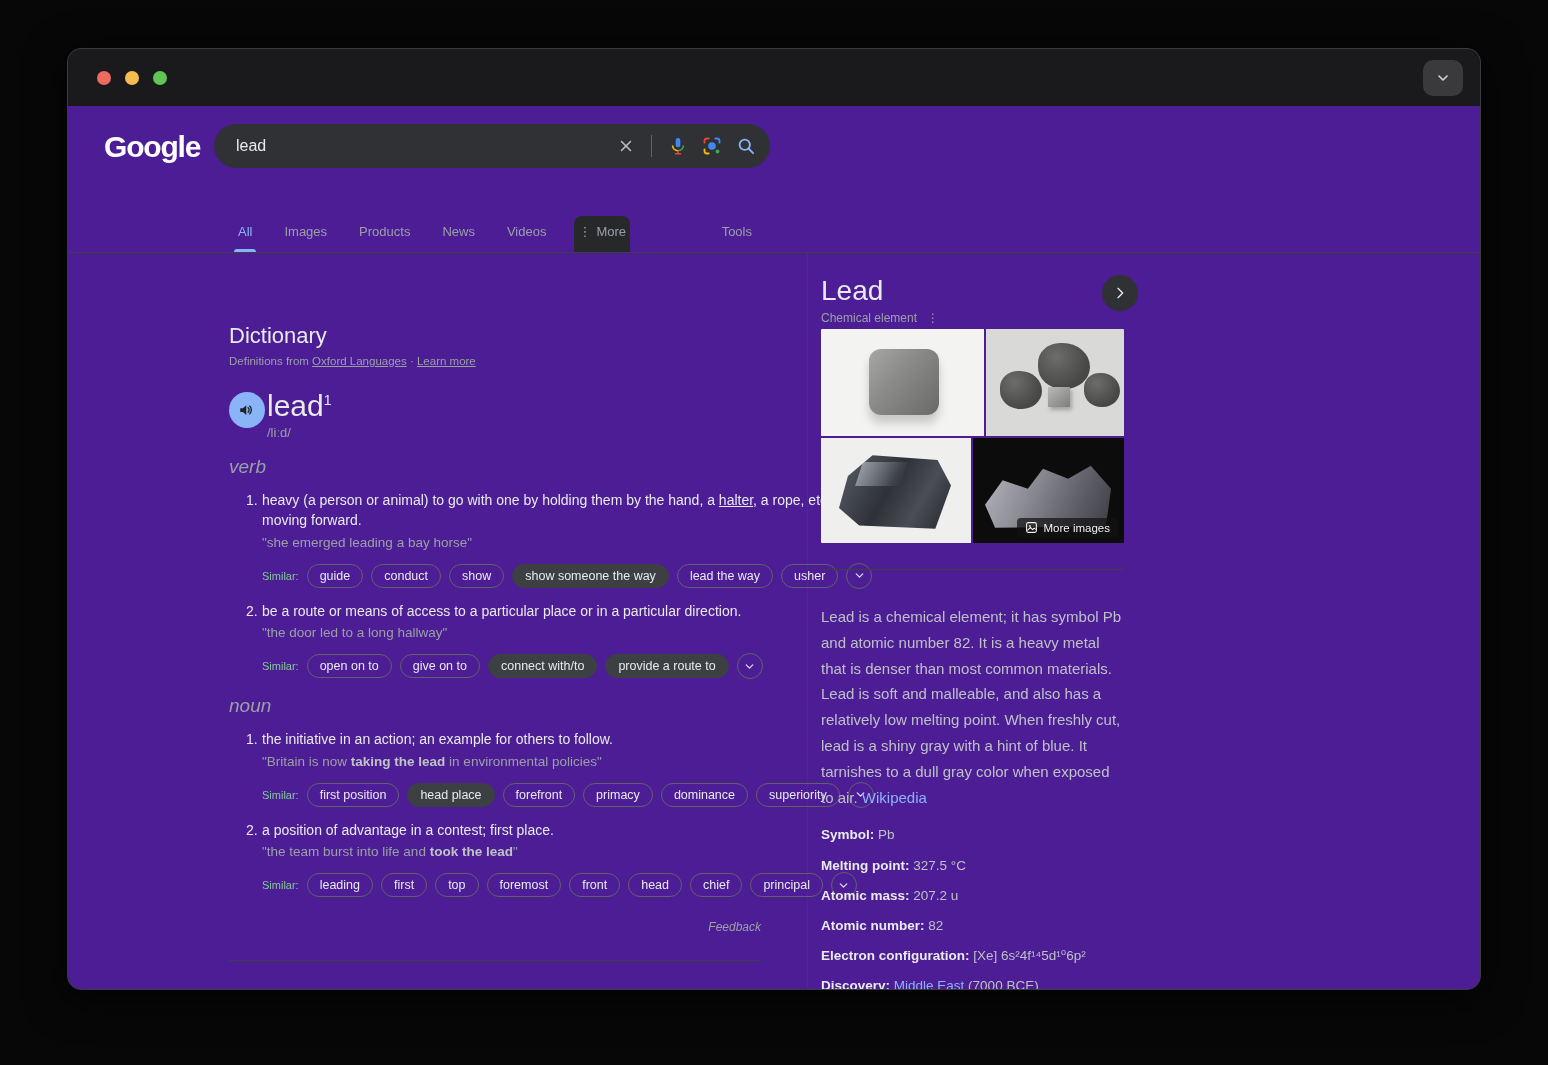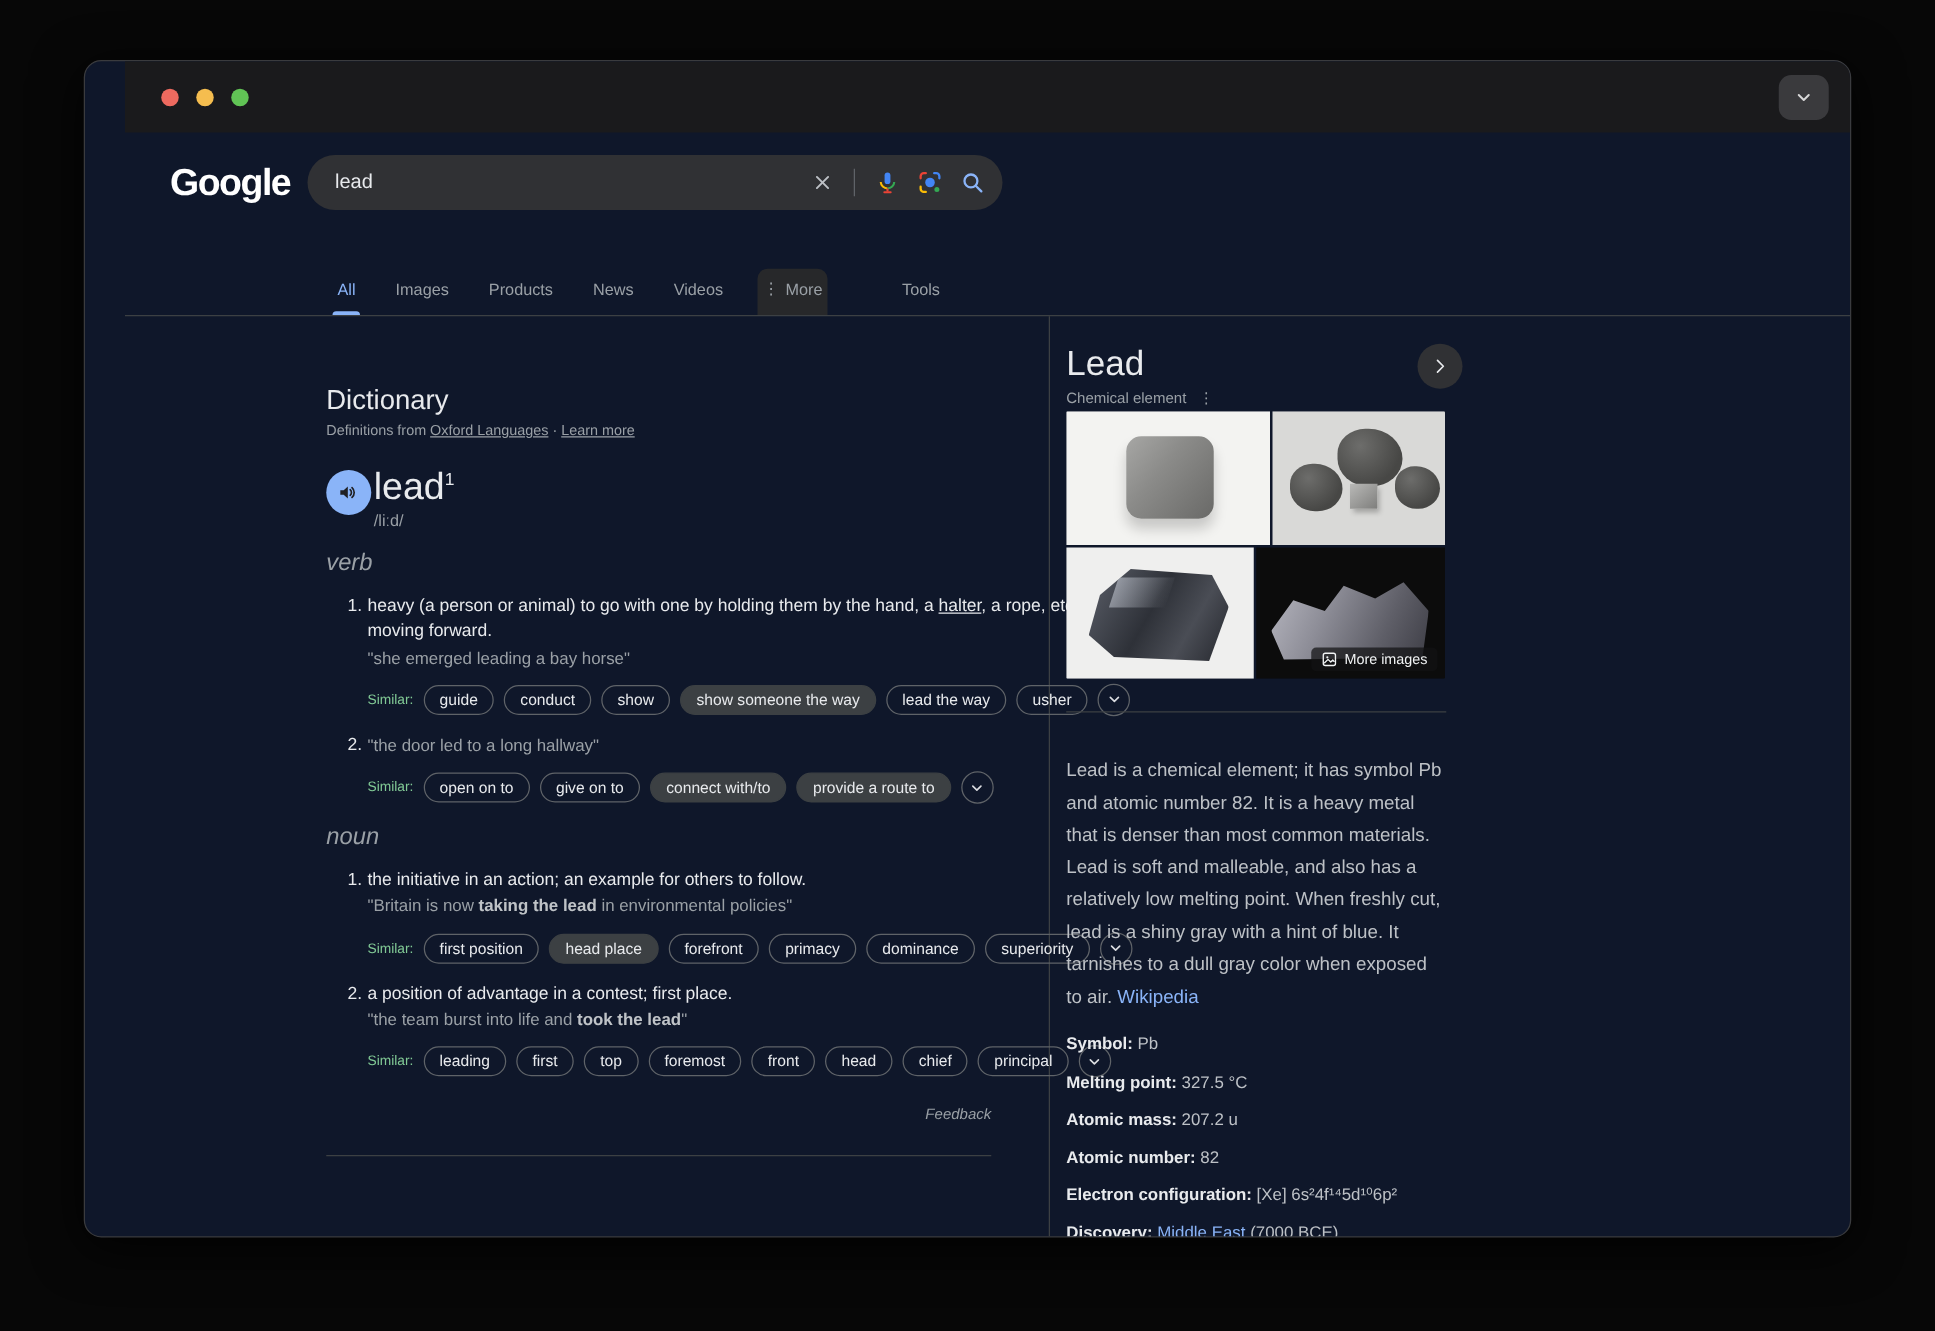--- a/index.html
+++ b/index.html
@@ -1,22 +1,22 @@
 <!DOCTYPE html>
 <html><head>
 <meta charset="utf-8">
 <style>
   * { margin:0; padding:0; box-sizing:border-box; }
   html,body { width:1548px; height:1065px; background:#070707; font-family:"Liberation Sans","DejaVu Sans",sans-serif; overflow:hidden; }
   .stage { position:relative; width:1548px; height:1065px; }
 
   .window {
     position:absolute; left:67px; top:48px; width:1414px; height:942px;
-    background:#0f172a; border:1px solid #3a3b3e; border-radius:14px;
-    overflow:hidden; box-shadow:0 8px 40px rgba(0,0,0,.8);padding-left:32px;
+    background:#4c1d95; border:1px solid #3a3b3e; border-radius:14px;
+    overflow:hidden; box-shadow:0 8px 40px rgba(0,0,0,.8);
   }
   .titlebar { position:relative; height:57px; background:#1a1a1c; }
   .traffic { position:absolute; left:29px; top:22px; display:flex; gap:14px; }
   .light { width:14px; height:14px; border-radius:50%; }
   .light.red{background:#ee6a5f;} .light.yellow{background:#f5bd4f;} .light.green{background:#61c455;}
   .win-chevron-btn { position:absolute; right:17px; top:11px; width:40px; height:36px; background:#3a3a3d; border-radius:10px; display:flex; align-items:center; justify-content:center; cursor:pointer; }
 
   
   .search-header { position:relative; height:107px; }
   .glogo { position:absolute; left:36px; top:24px; font-size:30px; font-weight:600; color:#fff; letter-spacing:-1.2px; }
@@ -30,21 +30,21 @@
   .tab { position:relative; color:#9aa0a6; font-size:13px; padding:0 4px 13px 4px; margin-right:24px; cursor:pointer; display:flex; align-items:center; gap:5px; white-space:nowrap; }
   .tab.active { color:#8ab4f8; }
   .tab.active::after { content:""; position:absolute; left:0; right:0; bottom:0; height:3px; background:#8ab4f8; border-radius:3px 3px 0 0; }
   .tab.more-tab { background:#27282a; border-radius:8px 8px 0 0; padding-top:8px; margin-top:-8px; }
   .more-vert-glyph { font-size:13px; color:#9aa0a6; letter-spacing:0; }
   .tools-tab { position:absolute; right:728px; bottom:13px; color:#9aa0a6; font-size:13px; cursor:pointer; }
 
   
   .content { position:relative; height:778px; }
   .col-divider { position:absolute; left:739px; top:0; bottom:0; width:1px; background:#3c4043; }
-  .left-col { position:absolute; left:161px; top:0; width:532px; }
+  .left-col { position:absolute; left:161px; top:16px; width:532px; }
   .right-col { position:absolute; left:753px; top:0; width:304px; }
 
   
   .dict-title { margin-top:54px; font-size:22px; color:#e8eaed; font-weight:400; }
   .dict-source { margin-top:6px; font-size:11.5px; color:#9aa0a6; }
   .dict-source .u-link { text-decoration:underline; cursor:pointer; color:#9aa0a6; }
   .headword-row { display:flex; margin-top:22px; }
   .tts-btn { width:36px; height:36px; border-radius:50%; background:#8ab4f8; display:flex; align-items:center; justify-content:center; cursor:pointer; flex:none; margin-top:3px; }
   .hw-block { margin-left:2px; }
   .hw-word { font-size:30px; color:#e8eaed; font-weight:400; }
@@ -245,20 +245,21 @@
                         <polyline points="6,9 12,15 18,9"></polyline>
                       </svg>
                     </span>
                   </span>
                 </div>
               </div>
             </div>
             <div class="entry">
               <div class="entry-num">2.</div>
               <div class="entry-body">
+                <div class="entry-def"><span>be a route or means of access to a particular place or in a particular direction.</span></div>
                 <div class="entry-quote"><span>"the door led to a long hallway"</span></div>
                 <div class="similar-row">
                   <span class="similar-label">Similar:</span>
                   <span class="chip">open on to</span>
                   <span class="chip">give on to</span>
                   <span class="chip filled">connect with/to</span>
                   <span class="chip filled">provide a route to</span>
                   <span class="chip-expand">
                     <span>
                       <svg width="13" height="13" viewBox="0 0 24 24" fill="none" stroke="#dadce0" stroke-width="2.4" stroke-linecap="round" stroke-linejoin="round">

